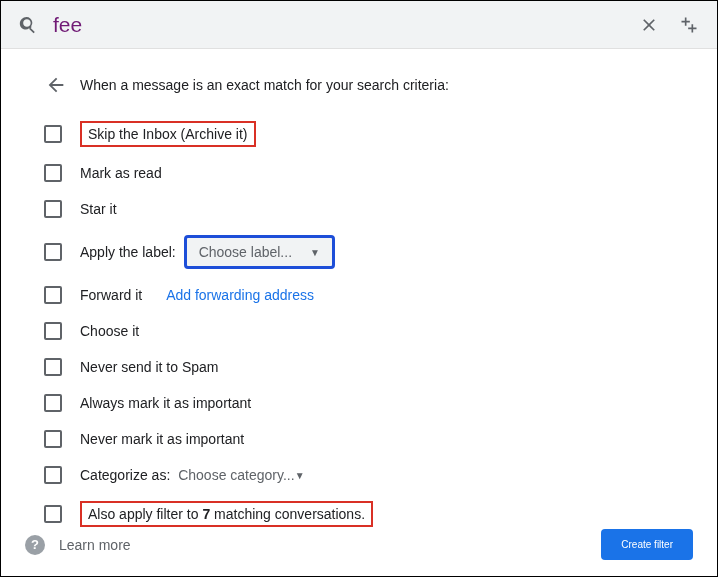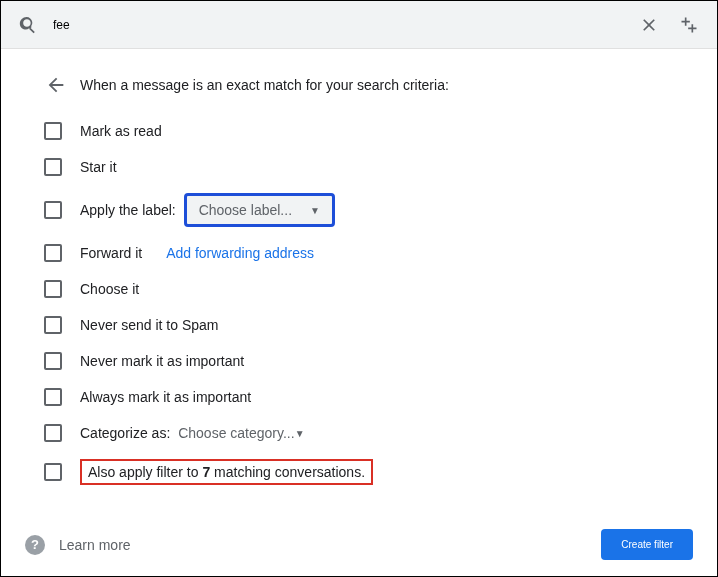--- a/index.html
+++ b/index.html
@@ -1,21 +1,21 @@
 <!DOCTYPE html>
 <html><head>
 <meta charset="utf-8">
 <style>
 * { box-sizing: border-box; margin: 0; padding: 0; }
 body { font-family: Arial, Helvetica, sans-serif; font-size: 14px; color: #202124; background: #fff; }
 .container { width: 718px; height: 577px; border: 1px solid #000; position: relative; background: #fff; }
 .search-bar { height: 48px; background: #f1f3f4; display: flex; align-items: center; padding: 0 8px; border-bottom: 1px solid #e0e0e0; }
 .search-bar .icon-btn { width: 40px; height: 40px; display: flex; align-items: center; justify-content: center; background: none; border: none; cursor: pointer; }
 .search-bar .icon-btn svg { fill: #5f6368; }
-.search-input { flex: 1; background: transparent; border: none; outline: none; font-size: 12px; color: #000000; padding: 0 4px; }
+.search-input { flex: 1; background: transparent; border: none; outline: none; font-size: 21px; color: #701a75; padding: 0 4px; }
 .content { padding: 24px 20px 16px 24px; margin-left: 19px; }
 .header-row { display: flex; align-items: center; gap: 12px; margin-bottom: 24px; }
 .back-arrow { width: 24px; height: 24px; display: flex; align-items: center; justify-content: center; cursor: pointer; }
 .back-arrow svg { fill: #5f6368; }
 .header-text { font-size: 14px; color: #202124; }
 .option-row { display: flex; align-items: center; gap: 18px; margin-bottom: 16px; min-height: 20px; }
 .checkbox { width: 18px; height: 18px; border: 2px solid #5f6368; border-radius: 2px; cursor: pointer; flex-shrink: 0; }
 .option-label { font-size: 14px; color: #202124; display: inline; }
 .highlight { border: 2px solid #d93025; padding: 3px 6px; display: inline-block; }
 .highlight .bold { font-weight: bold; }
@@ -56,20 +56,24 @@
   <div class="content">
     <div class="header-row">
       <div class="back-arrow">
         <svg width="22" height="22" viewBox="0 0 24 24">
             <path d="M20 11H7.83l5.59-5.59L12 4l-8 8 8 8 1.41-1.41L7.83 13H20v-2z"></path>
           </svg>
       </div>
       <div class="header-text">When a message is an exact match for your search criteria:</div>
     </div>
 
+    <div class="option-row">
+      <div class="checkbox"></div>
+      <span class="highlight"><span>Skip the Inbox (Archive it)</span></span>
+    </div>
 
     <div class="option-row">
       <div class="checkbox"></div>
       <span class="option-label">Mark as read</span>
     </div>
 
     <div class="option-row">
       <div class="checkbox"></div>
       <span class="option-label">Star it</span>
     </div>
@@ -98,26 +102,26 @@
       <span class="option-label">Choose it</span>
     </div>
 
     <div class="option-row">
       <div class="checkbox"></div>
       <span class="option-label">Never send it to Spam</span>
     </div>
 
     <div class="option-row">
       <div class="checkbox"></div>
-      <span class="option-label">Never mark it as important</span>
+      <span class="option-label">Always mark it as important</span>
     </div>
 
     <div class="option-row">
       <div class="checkbox"></div>
-      <span class="option-label">Always mark it as important</span>
+      <span class="option-label">Never mark it as important</span>
     </div>
 
     <div class="option-row">
       <div class="checkbox"></div>
       <div>
         <span class="option-label">Categorize as:</span>
         <span class="plain-dropdown">
           <span>Choose category...</span>
           <span class="dropdown-caret">▼</span>
         </span>

